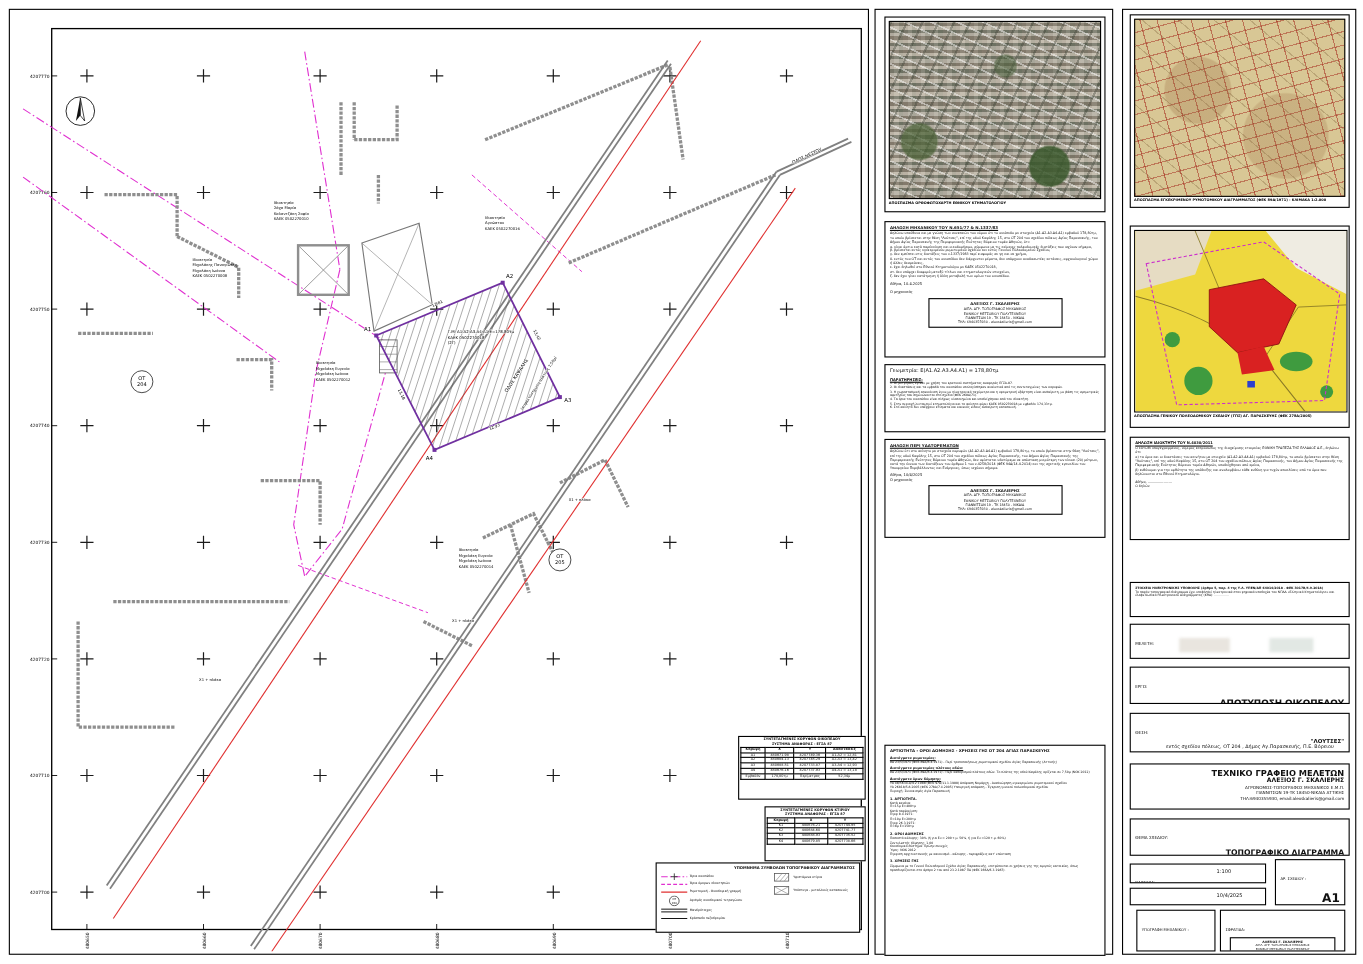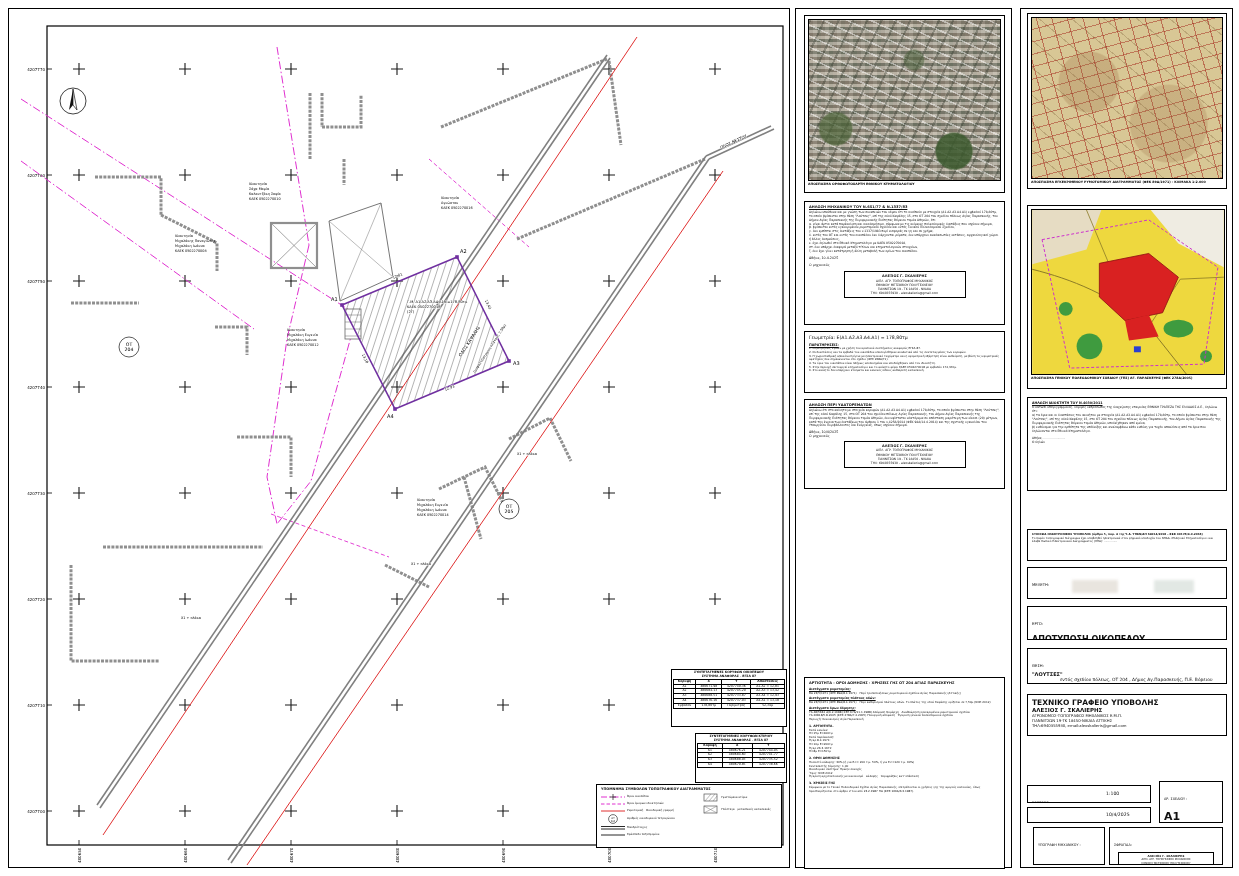--- a/index.html
+++ b/index.html
@@ -9,21 +9,21 @@
   .box{position:absolute;border:1px solid #000;background:#fff;box-sizing:border-box;overflow:hidden;padding:3px 4px;}
   .cap{font-size:3.2px;line-height:1.2;color:#000;}
   .b{font-weight:bold}.u{text-decoration:underline}
   .t28{font-size:2.8px;line-height:1.3}
   .t30{font-size:3px;line-height:1.32}
   .t32{font-size:3.3px;line-height:1.34}
   .t36{font-size:3.6px;line-height:1.3}
   .t46{font-size:4.6px;line-height:1.3}
   .pre{white-space:pre-line}
   .lbl{font-size:3.8px;font-weight:normal;}
-  .ctr{text-align:left}
+  .ctr{text-align:right}
   .stampbox{border:0.8px solid #000;width:118px;margin:4px auto 0;text-align:center;padding:2px 1px;}
   .stampbox div{font-size:3px;line-height:1.35}
   .stampbox div:first-child{font-size:3.5px;font-weight:bold}
   .stampsm{border:0.8px solid #000;width:92px;margin:2px auto 0;text-align:center;padding:1.5px 1px;}
   .stampsm div{font-size:2.6px;line-height:1.3}
   .stampsm div:first-child{font-size:2.9px;font-weight:bold}
   .photo{height:160px;border:0.8px solid #000;
     background-color:#97938a;
     background-image:
       radial-gradient(circle at 76% 82%, rgba(58,88,44,.85) 0 9%, rgba(58,88,44,0) 10%),
@@ -510,27 +510,31 @@
     </div>
 
     <div class="box" style="left:6px;top:639px;width:200px;height:36px">
       <span class="lbl">ΘΕΣΗ:</span>
       <div class="ctr b" style="font-size:5px">"ΛΟΥΤΣΕΣ"</div>
       <div style="font-size:4.4px;line-height:1.3;margin-left:28px">εντός σχεδίου πόλεως, ΟΤ 204 , Δήμος Αγ.Παρασκευής, Π.Ε. Βόρειου τομέα Αθηνών</div>
       
     </div>
 
     <div class="box ctr" style="left:6px;top:685px;width:200px;height:42px">
-      <div class="b" style="font-size:7.5px">ΤΕΧΝΙΚΟ ΓΡΑΦΕΙΟ ΥΠΟΒΟΛΗΣ</div>
+      <div class="b" style="font-size:7.5px">ΤΕΧΝΙΚΟ ΓΡΑΦΕΙΟ ΜΕΛΕΤΩΝ</div>
       <div class="b" style="font-size:5.5px">ΑΛΕΞΙΟΣ Γ. ΣΚΑΛΙΕΡΗΣ</div>
       <div style="font-size:3.8px">ΑΓΡΟΝΟΜΟΣ-ΤΟΠΟΓΡΑΦΟΣ ΜΗΧΑΝΙΚΟΣ Ε.Μ.Π.</div>
       <div style="font-size:3.8px">ΓΙΑΝΝΙΤΣΩΝ 19-ΤΚ 18450-ΝΙΚΑΙΑ ΑΤΤΙΚΗΣ</div>
       <div style="font-size:3.8px">ΤΗΛ:6940355930, email:alexskalieris@gmail.com</div>
     </div>
 
+    <div class="box" style="left:6px;top:735px;width:200px;height:34px">
+      <span class="lbl">ΘΕΜΑ ΣΧΕΔΙΟΥ:</span>
+      <div class="ctr b" style="font-size:7px;margin-top:4px">ΤΟΠΟΓΡΑΦΙΚΟ ΔΙΑΓΡΑΜΜΑ</div>
+    </div>
 
     <div class="box" style="left:6px;top:776px;width:124px;height:18px">
       <span class="lbl">ΚΛΙΜΑΚΑ:</span>
       <span style="font-size:4.6px;position:absolute;left:78px;top:5px">1:100</span>
     </div>
     <div class="box" style="left:6px;top:798px;width:124px;height:16px">
       <span class="lbl">ΗΜΕΡΟΜΗΝΙΑ</span>
       <span style="font-size:4.6px;position:absolute;left:78px;top:4px">10/4/2025</span>
     </div>
     <div class="box" style="left:138px;top:772px;width:64px;height:42px">

